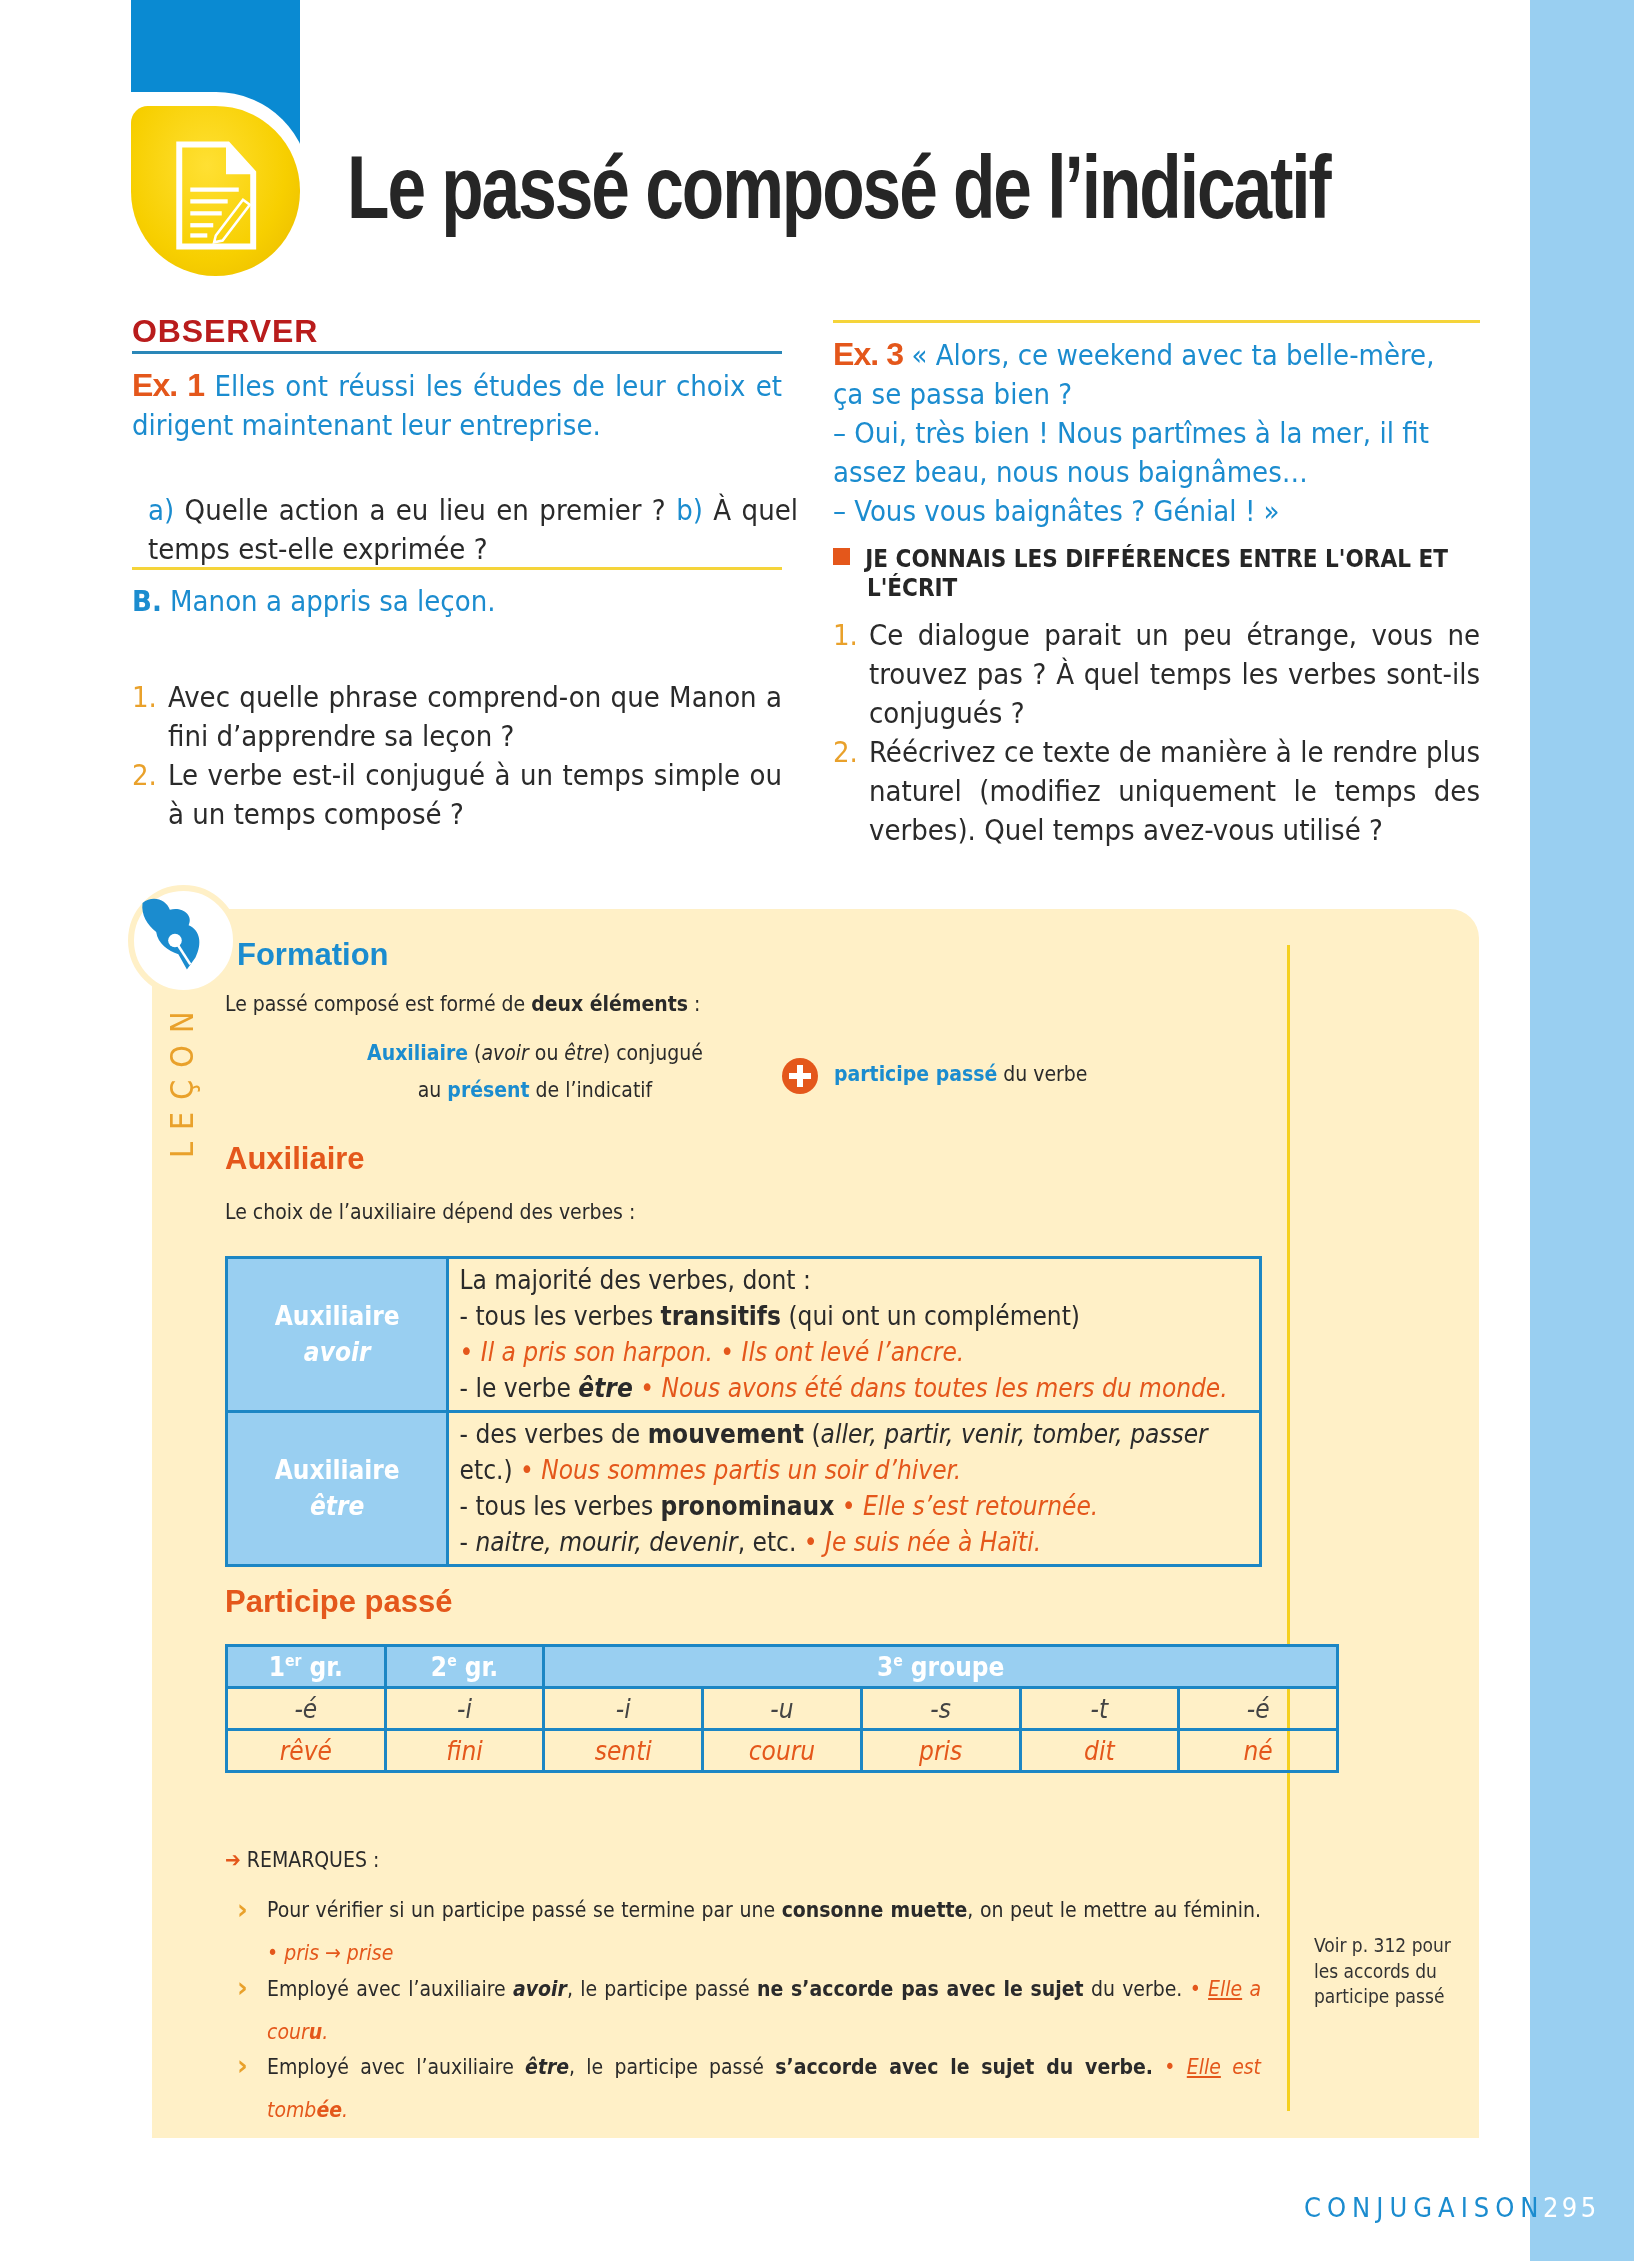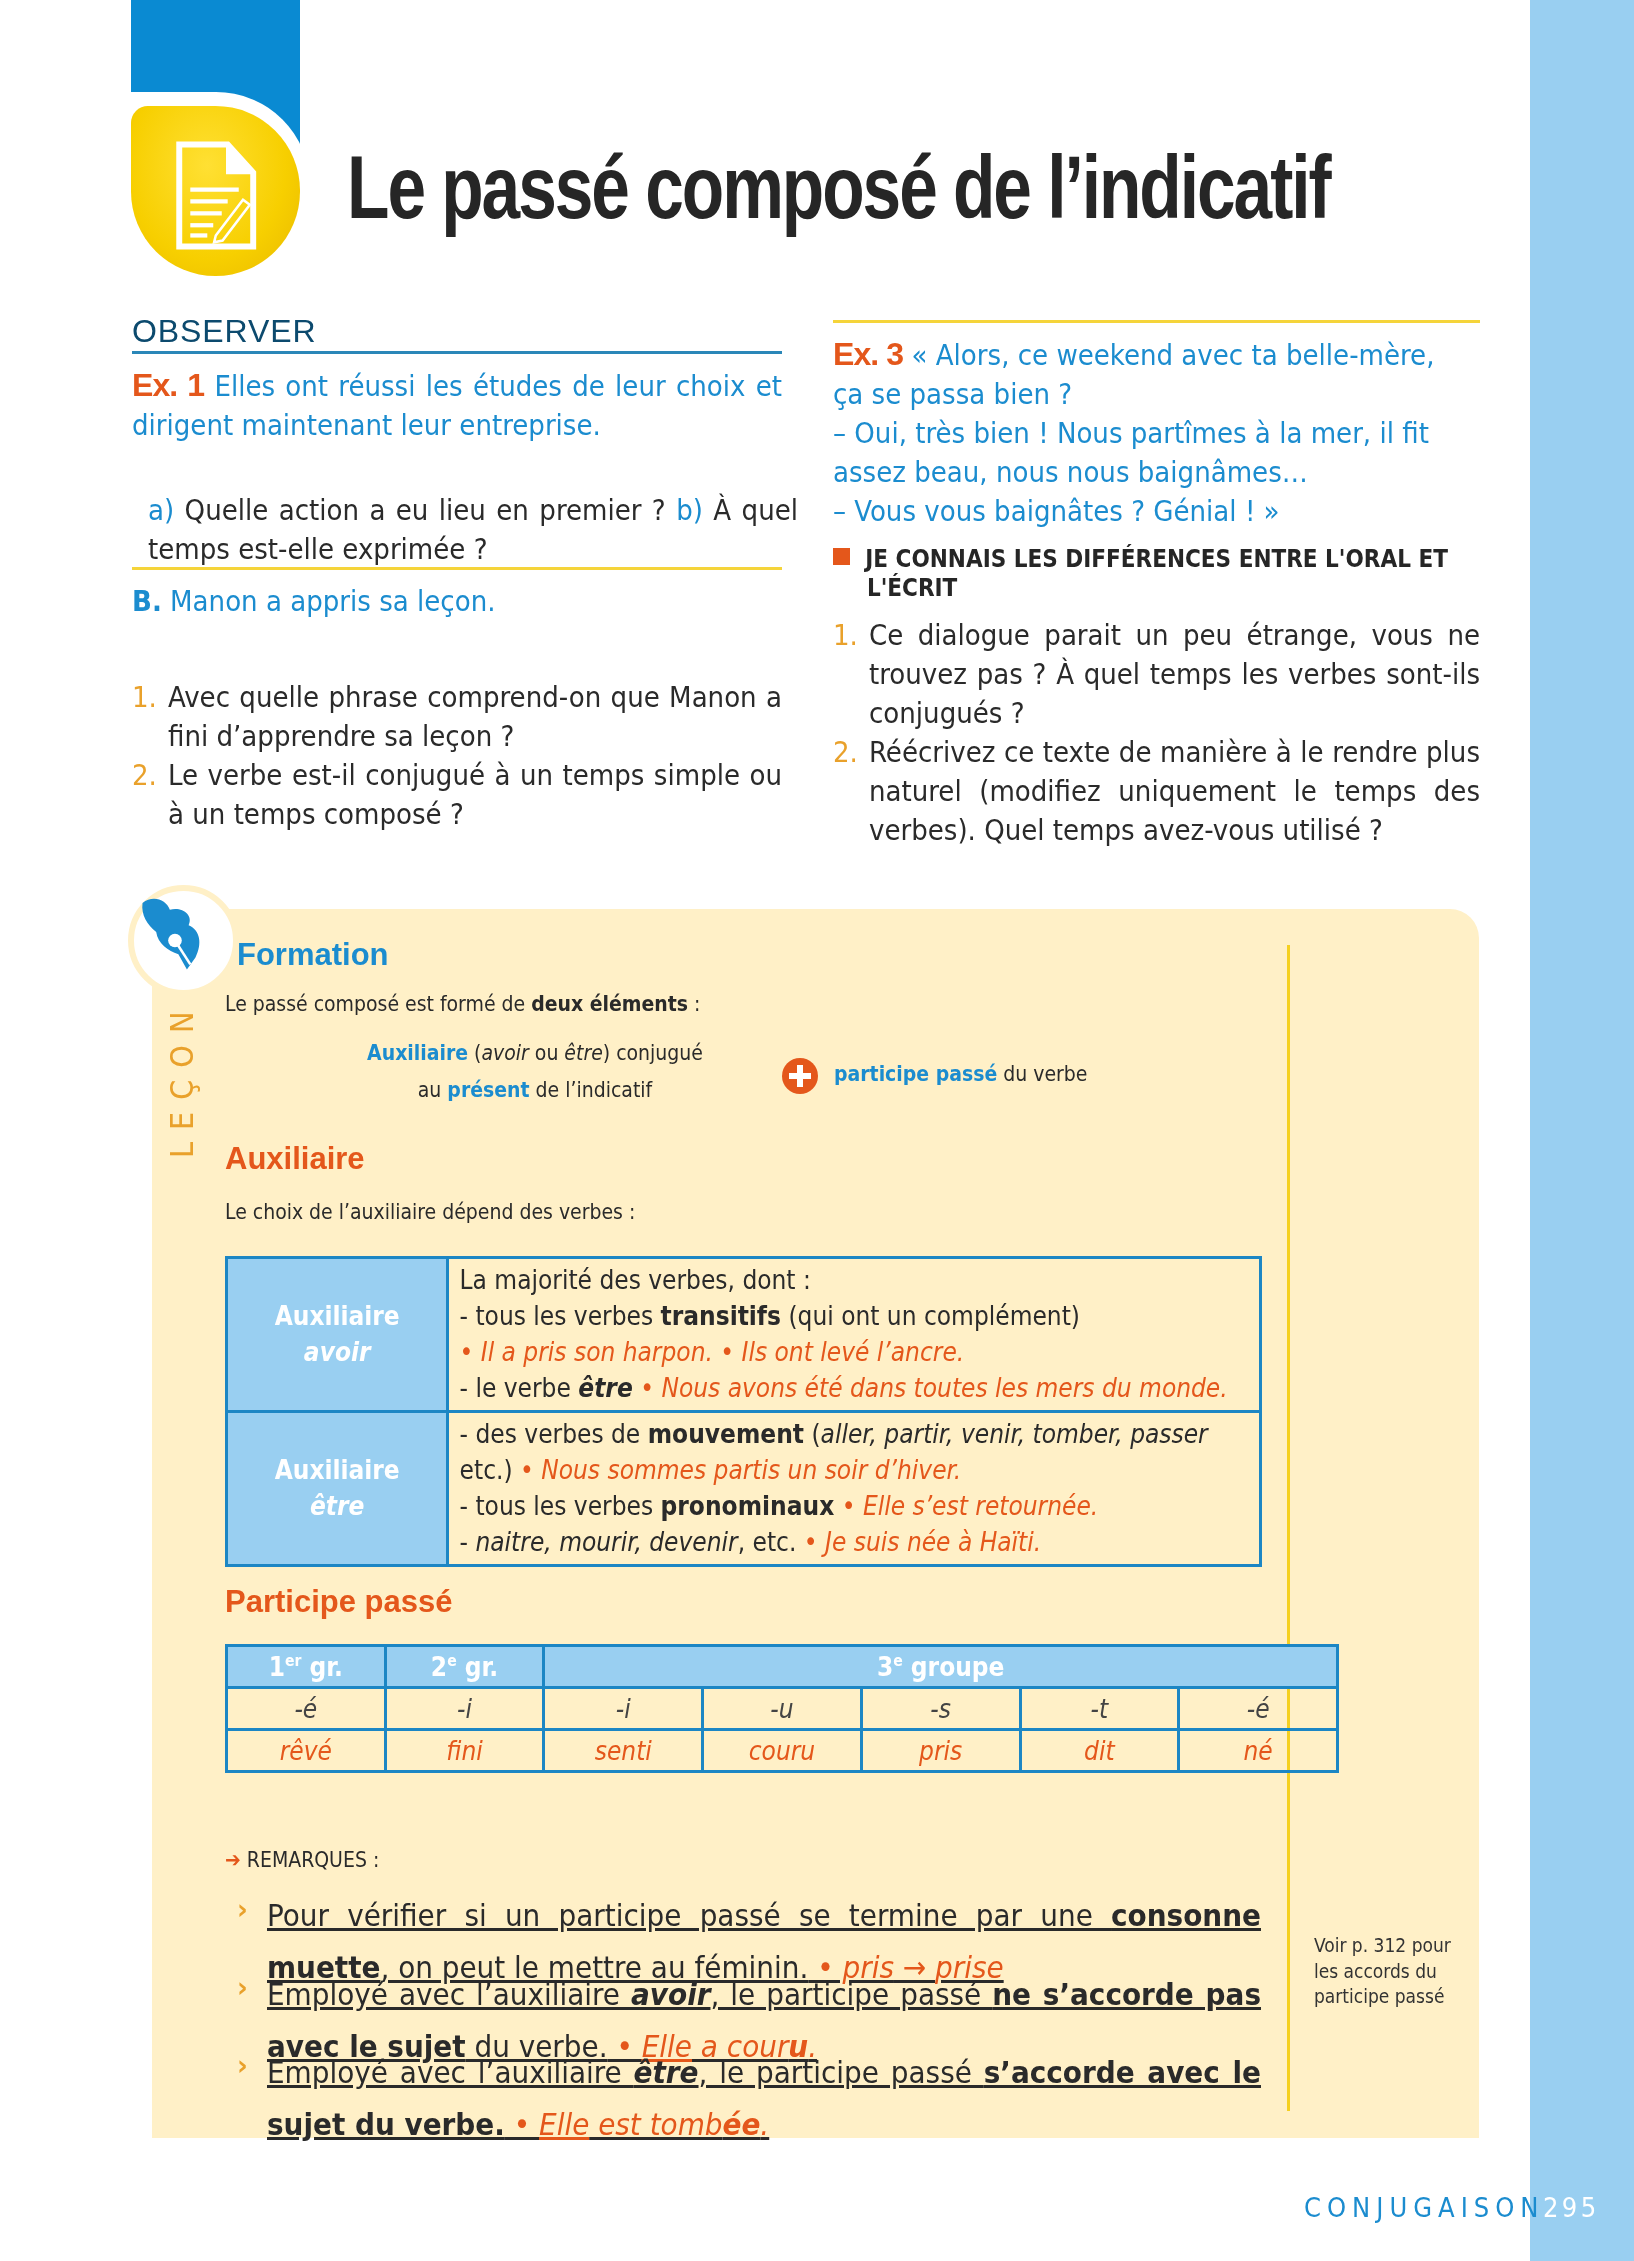--- a/index.html
+++ b/index.html
@@ -15,21 +15,21 @@
                 font-family:"Liberation Sans Narrow","Liberation Sans", sans-serif; transform:scaleX(0.78); transform-origin:left top; white-space:nowrap; }
   
   #side-strip { left:1530px; top:0; width:105px; height:2261px; background:#99cff1; }
 
   
   .col { position:absolute; font-size:29px; line-height:39px; }
   .blue { color:#1b8ccf; }
   .orange { color:#e4571b; }
   .gold { color:#e9a12b; }
   .ex-label { color:#e4571b; font-weight:bold; font-family:"Liberation Sans Narrow","Liberation Sans", sans-serif; font-size:32px; letter-spacing:-0.9px; }
-  #observer-heading { left:132px; top:313px; font-size:32px; font-weight:normal; color:#0c4a6e; letter-spacing:0.9px;
+  #observer-heading { left:132px; top:313px; font-size:32px; font-weight:bold; color:#b91c1c; letter-spacing:0.9px;
                       font-family:"Liberation Sans Narrow","Liberation Sans", sans-serif; }
   #observer-rule { left:132px; top:351px; width:650px; height:2.6px; background:#2a87b8; }
   .yrule { position:absolute; height:2.6px; background:#f5d43a; }
   .just { text-align:justify; }
   .olist { margin:0; padding:0; list-style:none; }
   .olist li { position:relative; padding-left:36px; text-align:justify; }
   .olist li .num { position:absolute; left:0; top:0; }
   .sqbullet { display:inline-block; width:17px; height:17px; background:#e4571b; margin-right:15.3px; vertical-align:1.7px; }
   .caps-head { font-weight:bold; font-size:24px; line-height:29px; color:#262626; }
 
@@ -60,21 +60,21 @@
   
   #pp-table { left:225px; top:1644px; width:1114px; border-collapse:collapse; position:absolute; table-layout:fixed; }
   #pp-table td { border:3.4px solid #1c86c4; text-align:center; height:39px; font-size:26px; padding:0; }
   #pp-table tr.hdr td { background:#99cff1; color:#fff; font-weight:bold; }
   #pp-table tr.end td { font-style:italic; color:#444; }
   #pp-table tr.ex td { font-style:italic; color:#e4571b; }
   sup { font-size:60%; }
 
   
   .chev { position:absolute; color:#e9a12b; font-weight:bold; font-size:29px; }
-  .rem { position:absolute; font-size:31px; line-height:52px; text-align:justify; width:1026px;text-decoration:underline; }
+  .rem { position:absolute; font-size:21px; line-height:43px; text-align:justify; width:1026px; }
   .ul { text-decoration:underline; }
 
   
   #footer-section { left:1304px; top:2192px; font-size:27px; letter-spacing:6px; color:#1b8ccf; }
   #footer-page { left:1543px; top:2192px; font-size:27px; letter-spacing:3.4px; color:#ffffff; }
 </style>
 </head>
 <body>
 
 <div class="abs" id="side-strip"></div>

